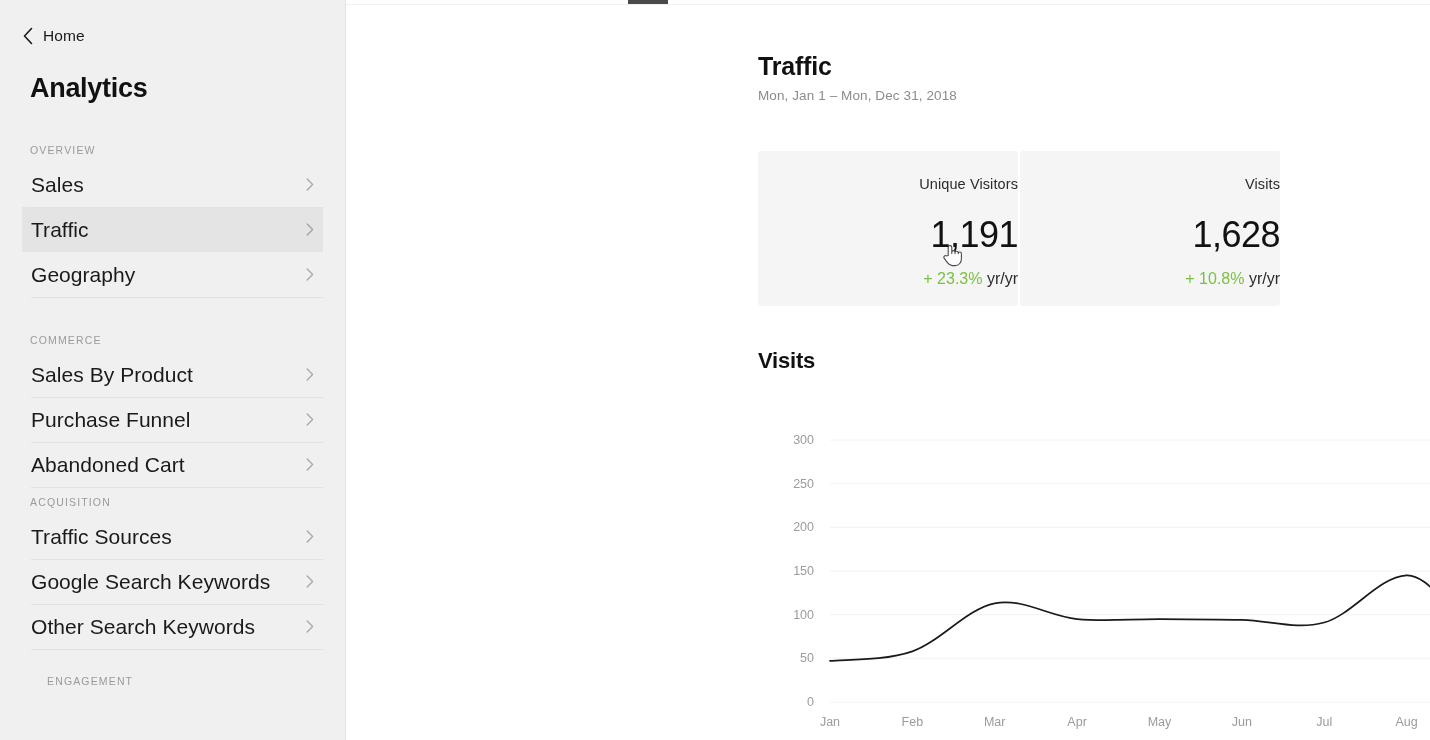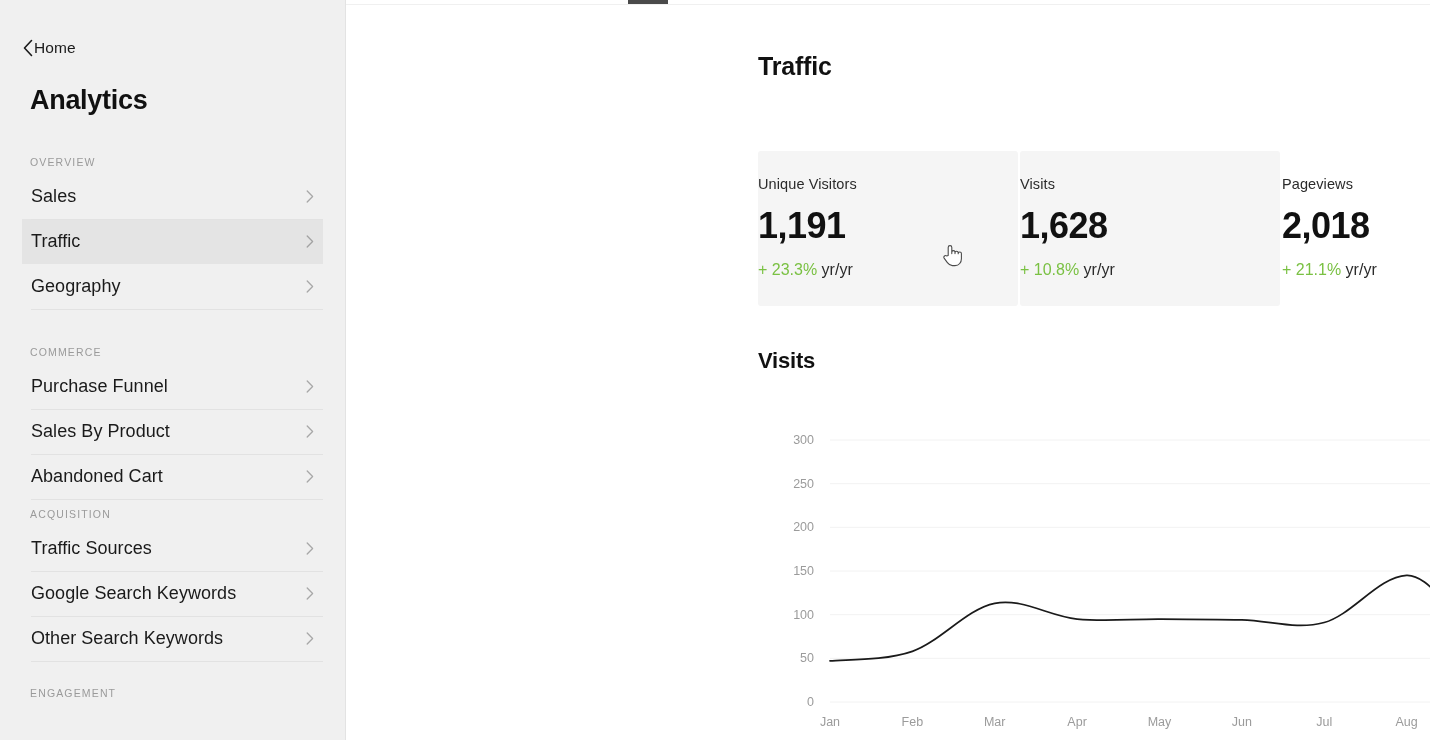--- a/index.html
+++ b/index.html
@@ -23,80 +23,80 @@
   }
 
   
   .sidebar {
     width: 346px; height: 740px; flex: 0 0 346px;
     background: #f0f0f0;
     border-right: 1px solid #e3e3e3;
     position: relative; overflow: hidden;
   }
   .home-link {
-    display: flex; align-items: flex-start; 
-    margin: 39px 0 0 22px; cursor: pointer;
+    display: flex; align-items: flex-start; gap: 9px;
+    margin: 27px 0 0 22px; cursor: pointer;
   }
   .home-chev { width: 12px; height: 18px; display: block; }
   .home-label { font-size: 15.5px; color: #1a1a1a; letter-spacing: .1px; }
 
   .page-title-big {
     margin: 28px 0 0 30px;
     font-size: 27px; font-weight: bold; color: #111; letter-spacing: -.3px;
   }
 
   .nav-section { margin-top: 40px; }
   .nav-section.commerce { margin-top: 36px; }
   .nav-section.acquisition { margin-top: 8px; }
-  .nav-section.engagement { margin-top: 25px; }
+  .nav-section.engagement { margin-top: 25px; padding-left: 17px; }
 
   .nav-heading {
     font-size: 10.5px; color: #9a9a9a; letter-spacing: 1.15px;
     margin: 0 0 6px 30px; font-weight: 500;
   }
   .nav-item {
     position: relative; height: 45px;
     display: flex; align-items: center; justify-content: space-between;
     margin: 0 22px; padding: 0 9px 0 9px;
     cursor: pointer;
   }
   .nav-item + .nav-item::before {
     content: ""; position: absolute; left: 9px; right: 0; top: 0;
     height: 1px; background: #e2e2e2;
   }
   .nav-item.active { background: #e4e4e4; }
   .nav-item.active + .nav-item::before { background: transparent; }
-  .nav-label { font-size: 18px; color: #1a1a1a; letter-spacing: .05px; text-align: center; }
+  .nav-label { font-size: 21px; color: #1a1a1a; letter-spacing: .05px; text-align: center; }
   .nav-chev { width: 8px; height: 13px; display: block; opacity: .55; }
   .nav-rule {
     height: 1px; background: #e2e2e2; margin: 0 22px 0 31px;
   }
 
   
   .main { flex: 1; position: relative; background: #fff; height: 740px; overflow: hidden; }
 
   .hdr-row {
     position: absolute; left: 412px; top: 52px; right: 0;
     display: block;
   }
   .hdr-title { font-size: 25px; font-weight: bold; color: #111; letter-spacing: -.2px; }
   .hdr-sub { font-size: 13.5px; color: #8c8c8c; margin-top: 7px; letter-spacing: .1px; }
 
   
   .cards { position: absolute; left: 412px; top: 151px; display: flex; }
   .card {
     width: 260px; height: 155px;
-    display: flex; flex-direction: column; align-items: flex-start;
+    display: flex; flex-direction: column; align-items: flex-end;
     padding-top: 25px;
     border-radius: 3px;
   }
   .card.filled { background: #f5f5f5; }
   .card + .card { margin-left: 2px; }
   .card-label { font-size: 14.5px; color: #2b2b2b; letter-spacing: .1px; }
-  .card-value { font-size: 36px; font-weight: bold; color: #111; margin-top: 13px; letter-spacing: -.5px; }
+  .card-value { font-size: 36px; font-weight: normal; color: #111; margin-top: 22px; letter-spacing: -.5px; }
   .card-delta { font-size: 16px; margin-top: 14px; color: #2b2b2b; }
   .card-delta .pct { color: #7ac143; }
 
   
   .chart-title {
     position: absolute; left: 412px; top: 348px;
     font-size: 22px; font-weight: bold; color: #111; letter-spacing: -.2px;
   }
   .chart-wrap { position: absolute; left: 412px; top: 412px; width: 1000px; height: 328px; }
   .chart-svg { display: block; }
@@ -146,27 +146,27 @@
         <svg class="nav-chev" viewBox="0 0 8 13">
             <path d="M1.2 1 L6.6 6.5 L1.2 12" fill="none" stroke="#6d6d6d" stroke-width="1.3" stroke-linecap="round" stroke-linejoin="round"></path>
           </svg>
       </div>
       <div class="nav-rule"></div>
     </div>
 
     <div class="nav-section commerce">
       <div class="nav-heading">COMMERCE</div>
       <div class="nav-item">
+        <span class="nav-label">Sales By Product</span>
+        <svg class="nav-chev" viewBox="0 0 8 13">
+            <path d="M1.2 1 L6.6 6.5 L1.2 12" fill="none" stroke="#6d6d6d" stroke-width="1.3" stroke-linecap="round" stroke-linejoin="round"></path>
+          </svg>
+      </div>
+      <div class="nav-item">
         <span class="nav-label">Purchase Funnel</span>
-        <svg class="nav-chev" viewBox="0 0 8 13">
-            <path d="M1.2 1 L6.6 6.5 L1.2 12" fill="none" stroke="#6d6d6d" stroke-width="1.3" stroke-linecap="round" stroke-linejoin="round"></path>
-          </svg>
-      </div>
-      <div class="nav-item">
-        <span class="nav-label">Sales By Product</span>
         <svg class="nav-chev" viewBox="0 0 8 13">
             <path d="M1.2 1 L6.6 6.5 L1.2 12" fill="none" stroke="#6d6d6d" stroke-width="1.3" stroke-linecap="round" stroke-linejoin="round"></path>
           </svg>
       </div>
       <div class="nav-item">
         <span class="nav-label">Abandoned Cart</span>
         <svg class="nav-chev" viewBox="0 0 8 13">
             <path d="M1.2 1 L6.6 6.5 L1.2 12" fill="none" stroke="#6d6d6d" stroke-width="1.3" stroke-linecap="round" stroke-linejoin="round"></path>
           </svg>
       </div>
@@ -198,20 +198,21 @@
 
     <div class="nav-section engagement">
       <div class="nav-heading">ENGAGEMENT</div>
     </div>
   </aside>
 
   <section class="main">
 
     <div class="hdr-row">
       <div class="hdr-title">Traffic</div>
+      <div class="hdr-sub">Mon, Jan 1 – Mon, Dec 31, 2018</div>
     </div>
 
     <div class="cards">
       <div class="card filled">
         <div class="card-label">Unique Visitors</div>
         <div class="card-value">1,191</div>
         <div class="card-delta"><span class="pct">+ 23.3%</span><span> yr/yr</span></div>
       </div>
       <div class="card filled">
         <div class="card-label">Visits</div>

